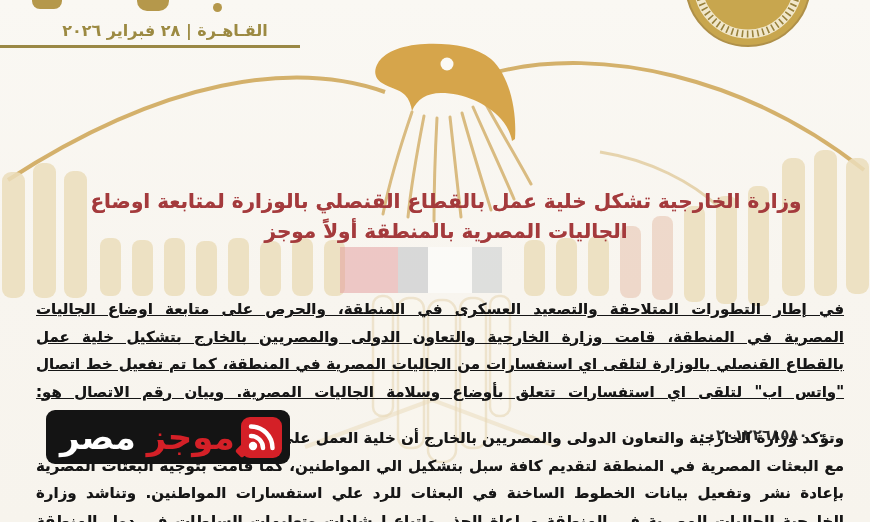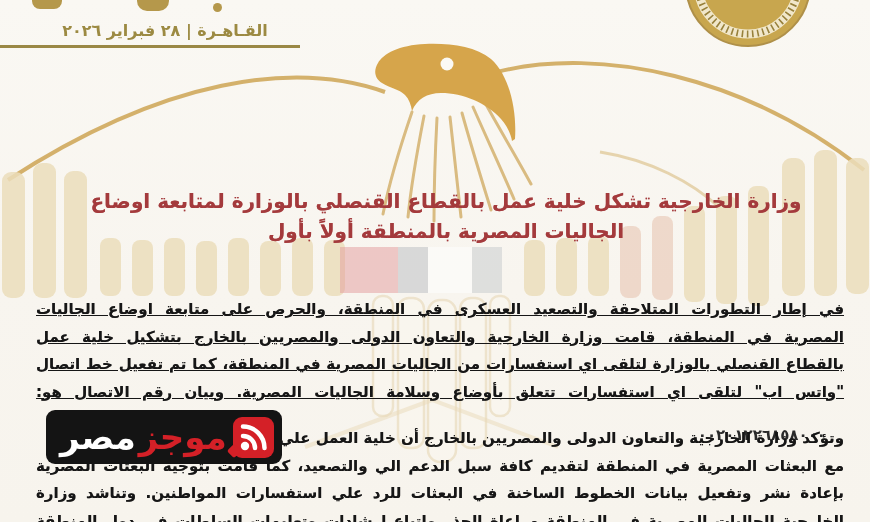--- a/index.html
+++ b/index.html
@@ -41,21 +41,21 @@
     font-weight:bold;font-size:15px;letter-spacing:3px;color:#2a2a2a;z-index:2;margin-top:32px;
   }
   
   .brand{
     position:absolute;left:46px;top:410px;height:54px;z-index:4;direction:ltr;
     display:flex;align-items:center;background:#141414;border-radius:9px;
     padding:0 8px 0 14px;box-sizing:border-box;
   }
   .brand .t{font-size:34px;font-weight:bold;line-height:52px;letter-spacing:0;}
   .brand .white{color:#ffffff;}
-  .brand .red{color:#d42027;margin-left:3px;}
+  .brand .red{color:#d42027;margin-left:11px;}
   .brand .badge{
     position:relative;width:41px;height:41px;background:#d42027;border-radius:9px;
     margin-left:6px;flex:0 0 auto;
   }
   .brand .badge:after{ 
     content:"";position:absolute;left:-4px;bottom:2px;width:10px;height:10px;
     background:#d42027;border-radius:2px;transform:rotate(45deg);
   }
 </style>
 </head>
@@ -135,35 +135,35 @@
     <circle cx="76" cy="-16" r="50" fill="none" stroke="#f1e7ca" stroke-width="9"></circle>
     <circle cx="76" cy="-16" r="50" fill="none" stroke="#97803b" stroke-width="7" stroke-dasharray="1.6 3.6"></circle>
     <circle cx="76" cy="-16" r="62" fill="none" stroke="#af9049" stroke-width="2"></circle>
   </svg>
 
   <div class="dateline">القـاهـرة | ٢٨ فبراير ٢٠٢٦</div>
   <div class="date-underline"></div>
 
   <div class="headline">
     <div>وزارة الخارجية تشكل خلية عمل بالقطاع القنصلي بالوزارة لمتابعة اوضاع</div>
-    <div>الجاليات المصرية بالمنطقة أولاً بأول</div>
+    <div>الجاليات المصرية بالمنطقة أولاً موجز</div>
   </div>
 
   <div class="para para1">
     <div class="ln">في إطار التطورات المتلاحقة والتصعيد العسكرى في المنطقة، والحرص على متابعة اوضاع الجاليات</div>
     <div class="ln">المصرية في المنطقة، قامت وزارة الخارجية والتعاون الدولى والمصريين بالخارج بتشكيل خلية عمل</div>
     <div class="ln">بالقطاع القنصلي بالوزارة لتلقى اي استفسارات من الجاليات المصرية في المنطقة، كما تم تفعيل خط اتصال</div>
     <div class="ln">"واتس اب" لتلقى اي استفسارات تتعلق بأوضاع وسلامة الجاليات المصرية. وبيان رقم الاتصال هو:</div>
   </div>
 
   <div class="phone">٠٠٢٠١٢٢٦٨٥٨٠٠٠</div>
 
   <div class="para para2">
     <div class="ln endline">وتؤكد وزارة الخارجية والتعاون الدولى والمصريين بالخارج أن خلية العمل علي تو</div>
-    <div class="ln">مع البعثات المصرية في المنطقة لتقديم كافة سبل الدعم الي والتصعيد، كما قامت بتوجيه البعثات المصرية</div>
+    <div class="ln">مع البعثات المصرية في المنطقة لتقديم كافة سبل بتشكيل الي المواطنين، كما قامت بتوجيه البعثات المصرية</div>
     <div class="ln">بإعادة نشر وتفعيل بيانات الخطوط الساخنة في البعثات للرد علي استفسارات المواطنين. وتناشد وزارة</div>
     <div class="ln">الخارجية الجاليات المصرية في المنطقة مراعاة الحذر واتباع ارشادات وتعليمات السلطات في دول المنطقة</div>
   </div>
 
   <div class="brand">
     <span class="t white">مصر</span>
     <span class="t red">موجز</span>
     <span class="badge">
       <svg width="41" height="41" viewBox="0 0 41 41">
         <circle cx="12" cy="29" r="4.2" fill="#ffffff"></circle>

